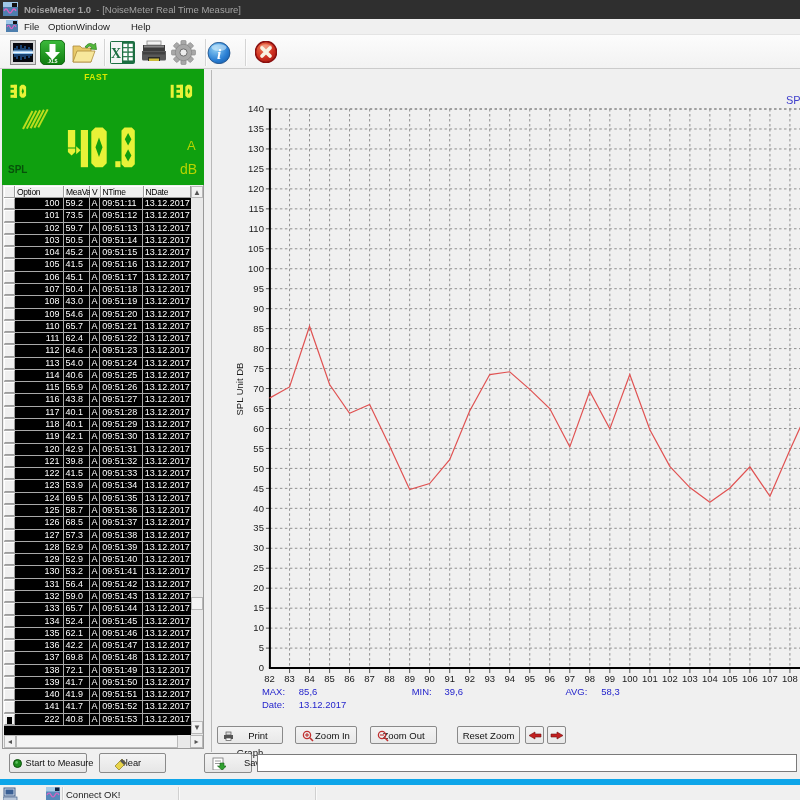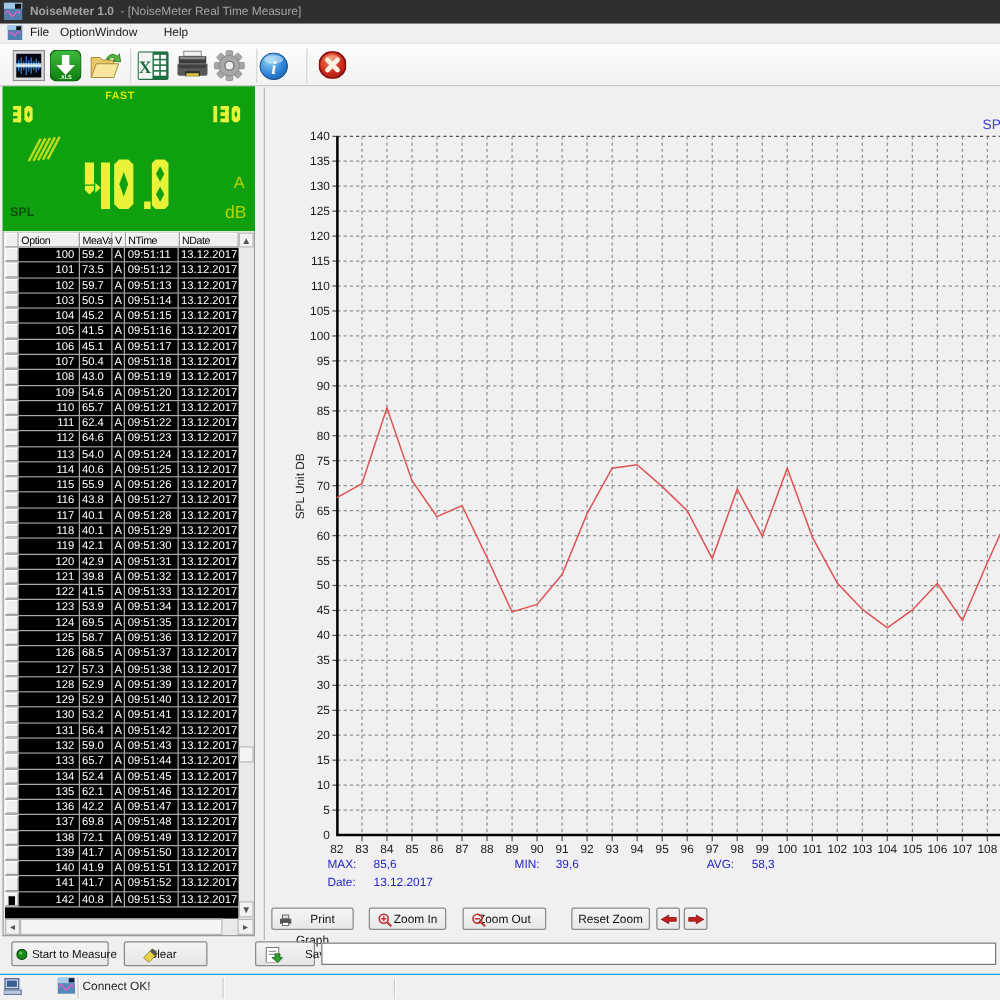--- a/index.html
+++ b/index.html
@@ -30,21 +30,21 @@
 .c5 { left:138.8px; width:48.2px; padding-left:2px; }
 .mark { width:0; height:0; border-top:3.5px solid transparent; border-bottom:3.5px solid transparent; border-left:5px solid #000; margin:2px 0 0 2px; }
 
 .sbtn { position:absolute; background:#f2f2f2; border:1px solid #b9b9b9; color:#555; font-size:8px; text-align:center; }
 
 #chartp { position:absolute; left:211px; top:70px; width:589px; height:682px; background:#f0f0f0; border-left:1px solid #b9b9b9; }
 
 .btn { position:absolute; height:18px; background:linear-gradient(#f4f4f4,#e8e8e8); border:1px solid #8a8a8a; border-radius:2px; font-size:9.5px; color:#111; text-align:center; }
 .btn2 { position:absolute; height:19.5px; background:linear-gradient(#f4f4f4,#e6e6e6); border:1px solid #8a8a8a; border-radius:2px; font-size:9.3px; color:#111; white-space:nowrap; }
 
-#sbar { position:absolute; left:0; top:779px; width:800px; height:21px; background:#f0f0f0; border-top:1px solid #0ea5e9; font-size:9.5px; color:#222;text-decoration:underline; }
+#sbar { position:absolute; left:0; top:779px; width:800px; height:21px; background:#f0f0f0; border-top:6px solid #0ea5e9; font-size:9.5px; color:#222;text-decoration:underline; }
 .ssep { position:absolute; top:2px; width:1px; height:17px; background:#d0d0d0; box-shadow:1px 0 0 #fafafa; }
 </style></head>
 <body>
 
 <div id="title">
  <svg class="abs" style="left:3px;top:2px" width="15" height="14">
   <rect x="0" y="0" width="15" height="14" fill="#4e7fae"></rect>
   <rect x="0" y="0" width="15" height="5" fill="#9ec7e8"></rect>
   <rect x="9" y="1" width="5" height="4" fill="#111"></rect>
   <path d="M1,9 q2,-4 4,0 q2,4 4,0 q2,-4 4,0" stroke="#e060c0" fill="none" stroke-width="1.3"></path>
@@ -538,21 +538,21 @@
         <div class="c1">141</div>
         <div class="c2">41.7</div>
         <div class="c3">A</div>
         <div class="c4">09:51:52</div>
         <div class="c5">13.12.2017</div>
       </div>
 <div class="trow" style="top:527.76px">
         <div class="rh">
           <div class="mark"></div>
         </div>
-        <div class="c1">142</div>
+        <div class="c1">222</div>
         <div class="c2">40.8</div>
         <div class="c3">A</div>
         <div class="c4">09:51:53</div>
         <div class="c5">13.12.2017</div>
       </div>
     </div>
  <div class="thead">
   <div style="left:0;width:11px"></div>
   <div style="left:11px;width:49px">Option</div>
   <div style="left:60px;width:26px">MeaVal</div>

